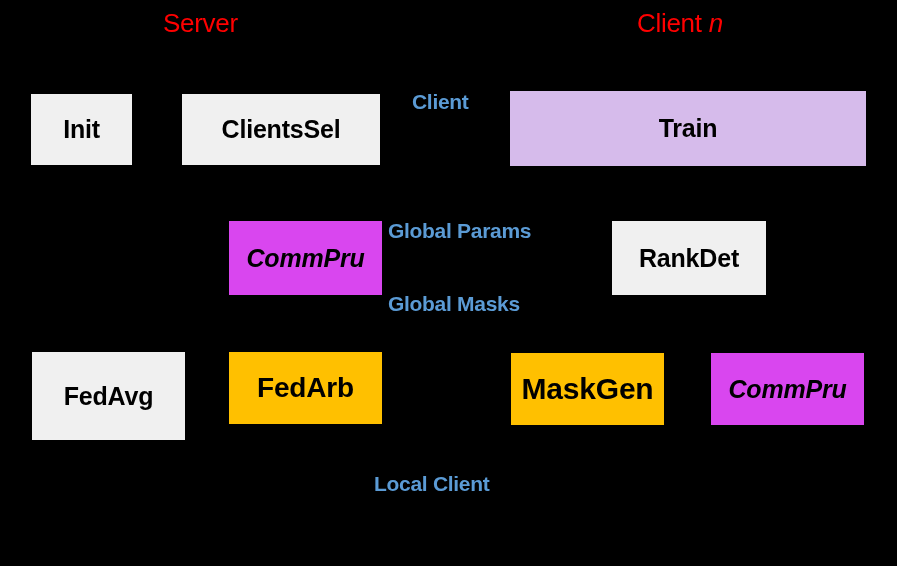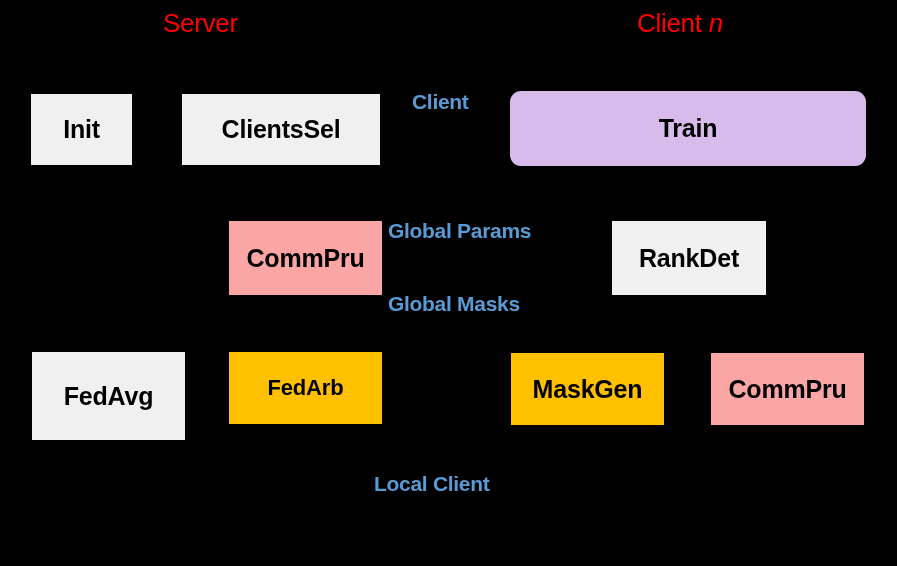--- a/index.html
+++ b/index.html
@@ -21,21 +21,21 @@
     align-items: center;
     justify-content: center;
     box-sizing: border-box;
     font-weight: bold;
     color: #000000;
     letter-spacing: -0.2px;
     line-height: 1;
     white-space: nowrap;
   }
   .node-light { background: #F0F0F0; }
-  .node-green { background: #fca5a5; }
+  .node-green { background: #d946ef; font-style: italic; }
   .node-orange{ background: #FFC000; }
   .node-purple{ background: #D6BBEB; }
 
   .lane-label {
     position: absolute;
     color: #FF0000;
     font-weight: normal;
     font-size: 26px;
     line-height: 1;
     white-space: nowrap;
@@ -71,21 +71,21 @@
   </div>
 
   <div class="node node-light" style="left:182px; top:94px; width:198px; height:71px; font-size:25px;">
     <span>ClientsSel</span>
   </div>
 
   <div class="edge-label" style="left:412px; top:91px;">
     <span>Client</span>
   </div>
 
-  <div class="node node-purple" style="left:510px; top:91px; width:356px; height:75px; font-size:25px;border-radius:11px;">
+  <div class="node node-purple" style="left:510px; top:91px; width:356px; height:75px; font-size:25px;">
     <span>Train</span>
   </div>
 
   <div class="node node-green" style="left:229px; top:221px; width:153px; height:74px; font-size:25px;">
     <span>CommPru</span>
   </div>
 
   <div class="edge-label" style="left:388px; top:293px;">
     <span>Global Masks</span>
   </div>
@@ -95,25 +95,25 @@
   </div>
 
   <div class="node node-light" style="left:612px; top:221px; width:154px; height:74px; font-size:25px;">
     <span>RankDet</span>
   </div>
 
   <div class="node node-light" style="left:32px; top:352px; width:153px; height:88px; font-size:25px;">
     <span>FedAvg</span>
   </div>
 
-  <div class="node node-orange" style="left:229px; top:352px; width:153px; height:72px; font-size:22px;">
+  <div class="node node-orange" style="left:229px; top:352px; width:153px; height:72px; font-size:28px;">
     <span>FedArb</span>
   </div>
 
-  <div class="node node-orange" style="left:511px; top:353px; width:153px; height:72px; font-size:25px;">
+  <div class="node node-orange" style="left:511px; top:353px; width:153px; height:72px; font-size:30px;">
     <span>MaskGen</span>
   </div>
 
   <div class="node node-green" style="left:711px; top:353px; width:153px; height:72px; font-size:25px;">
     <span>CommPru</span>
   </div>
 
   <div class="edge-label" style="left:374px; top:473px;">
     <span>Local Client</span>
   </div>

